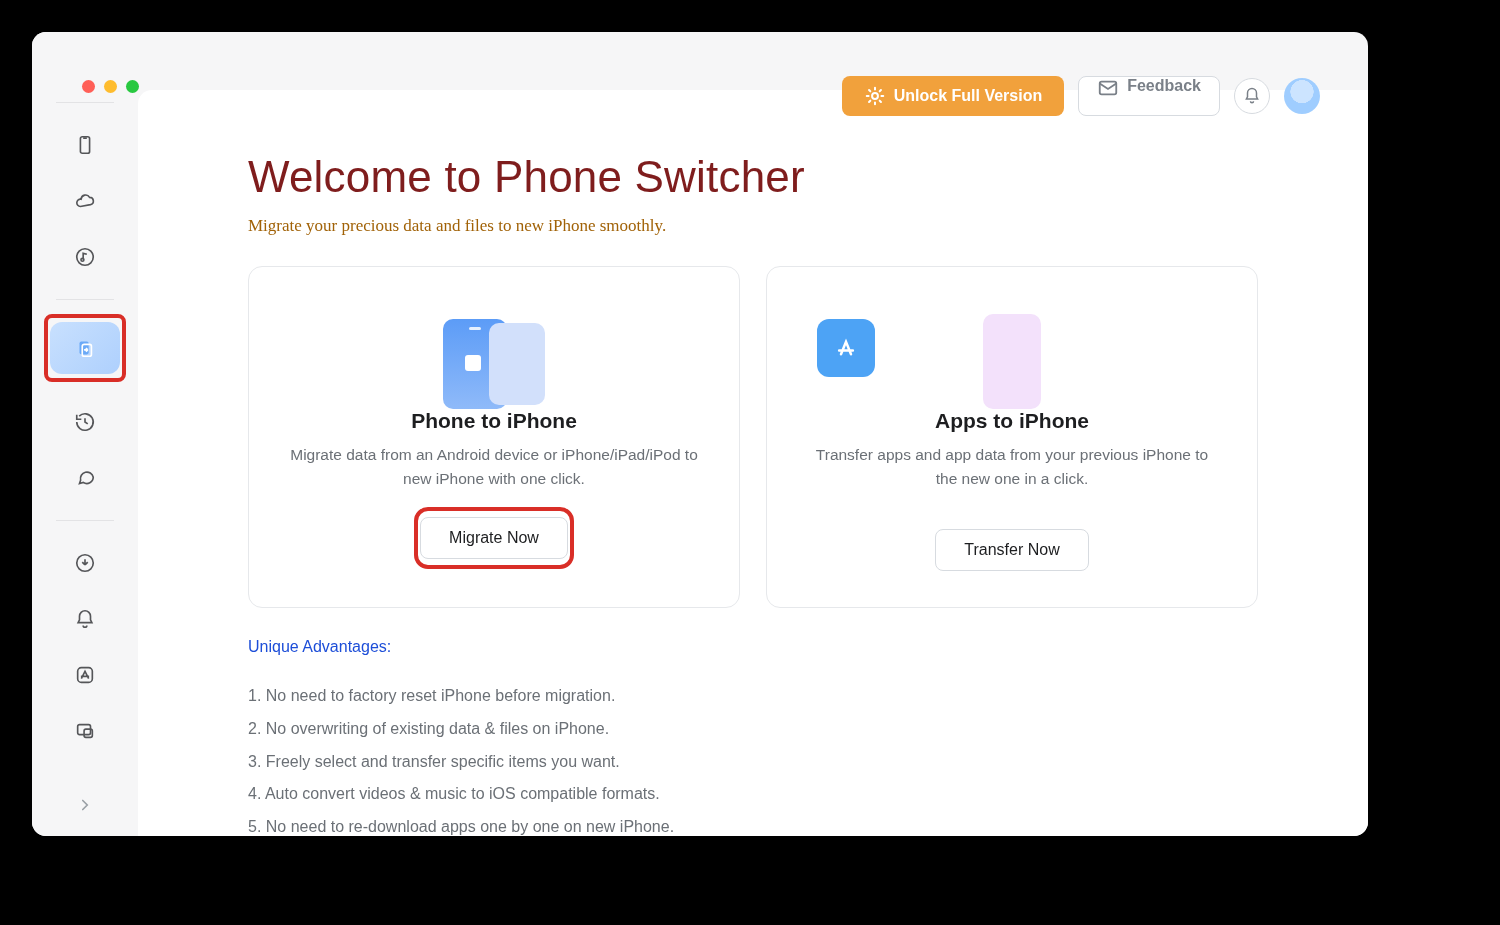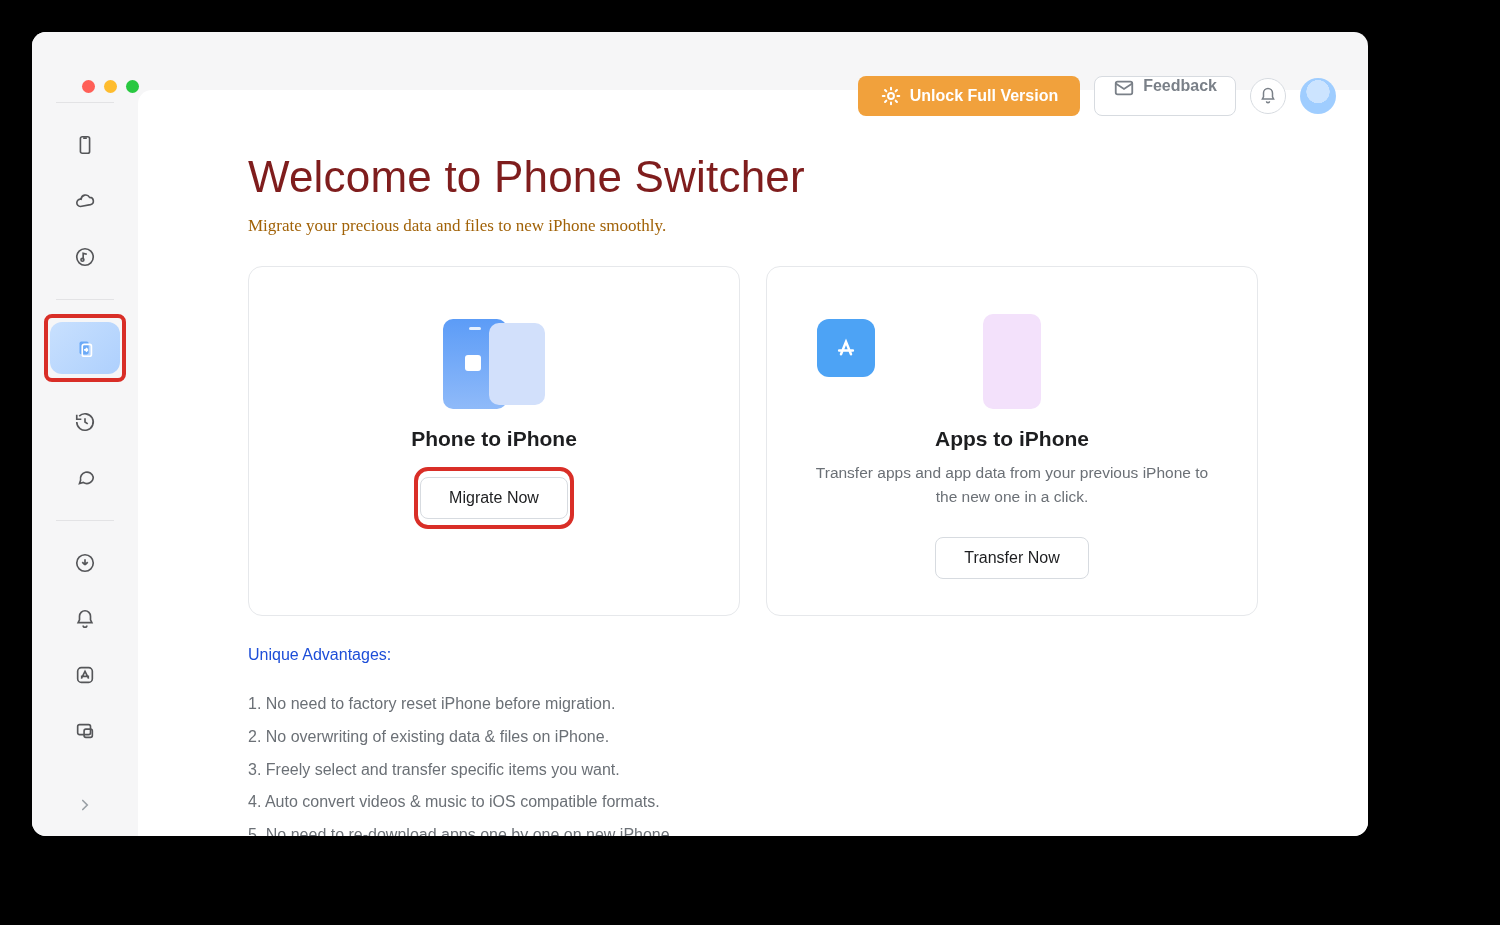--- a/index.html
+++ b/index.html
@@ -11,34 +11,34 @@
   .sidebar { width:106px; background:#f6f6f7; display:flex; flex-direction:column; align-items:center; padding-top:56px; }
   .side-sep{ width:58px; height:1px; background:#e3e3e5; margin:14px 0; }
   .side-item{ width:70px; height:52px; border-radius:12px; display:flex; align-items:center; justify-content:center; margin:2px 0; cursor:pointer; }
   .side-item svg{ stroke:#555659; }
   .side-item.active{ background:linear-gradient(135deg,#c8e0fe,#aed0fd); }
   .side-item.active svg{ stroke:#fff; }
   .side-hi{ border:4px solid #d92e27; border-radius:8px; padding:2px; }
   .sidebar-spacer{height:12px;}
   .chevron-footer{ margin-top:auto; margin-bottom:18px; color:#9aa0a6; cursor:pointer;}
   .main { flex:1; background:#fff; border-top-left-radius:14px; border-bottom-left-radius:0; margin:58px 0 0 0; border-radius:14px 0 0 0; padding:0;}
-  .topbar{ position:absolute; right:32px; top:44px; display:flex; align-items:center; gap:14px; z-index:4;}
+  .topbar{ position:absolute; right:48px; top:44px; display:flex; align-items:center; gap:14px; z-index:4;}
   .btn-orange{ background:#f1a13c; color:#fff; font-weight:600; font-size:16px; border:none; border-radius:8px; height:40px; padding:0 22px; display:flex; align-items:center; gap:8px; cursor:pointer;}
   .btn-light{ background:#fff; border:1.5px solid #d7dbe0; color:#7a8088; font-weight:600; font-size:16px; border-radius:8px; height:40px; padding:0 18px; display:flex; align-items:flex-start; gap:8px; cursor:pointer;}
   .icon-circle{ width:36px;height:36px;border:1.5px solid #d7dbe0;border-radius:50%;display:flex;align-items:center;justify-content:center;cursor:pointer; background:#fff;}
   .avatar{ width:36px;height:36px;border-radius:50%;background:radial-gradient(circle at 50% 38%, #cce4ff 40%, #9fcdff 41%);}
   .content{ padding:62px 110px 40px 110px; }
   h1{ font-size:44px; font-weight:400; color:#7f1d1d; letter-spacing:.2px; }
   .subtitle{ margin-top:14px; font-size:17px; color:#a16207;font-family:Liberation Serif, serif; }
   .cards{ display:flex; gap:26px; margin-top:30px; }
   .card{ flex:1; border:1.5px solid #e6e8eb; border-radius:14px; padding:32px 28px 36px; text-align:center; }
   .card-illustration{ height:110px; display:flex; justify-content:center; align-items:flex-end; }
-  .card h3{ font-size:21px; font-weight:600; color:#1d1e20; margin-top:18px;}
+  .card h3{ font-size:21px; font-weight:600; color:#1d1e20; }
   .card p{ font-size:15.5px; color:#6b7076; margin-top:10px; line-height:1.55; padding:0 10px;}
-  .card-btn{ margin-top:28px; display:inline-flex; align-items:center; justify-content:center; height:42px; padding:0 28px; border:1.5px solid #d7dbe0; border-radius:8px; background:#fff; font-size:16px; color:#1d1e20; cursor:pointer; }
+  .card-btn{ margin-top:38px; display:inline-flex; align-items:center; justify-content:center; height:42px; padding:0 28px; border:1.5px solid #d7dbe0; border-radius:8px; background:#fff; font-size:16px; color:#1d1e20; cursor:pointer; }
   .hi-wrap{ display:inline-block; border:4px solid #d92e27; border-radius:14px; padding:6px 2px; margin-top:16px;}
   .hi-wrap .card-btn{margin-top:0;}
   .adv{ margin-top:30px; }
   .adv-title{ font-size:16px; color:#1d4ed8; margin-bottom:24px;}
   .adv-list{ list-style:none; }
   .adv-list li{ font-size:16px; color:#6b7076; line-height:2.05;}
   
   .phone-front{ width:64px;height:90px;border-radius:10px;background:linear-gradient(180deg,#5c9cf7,#8fbaf9);position:relative;}
   .phone-front::before{content:"";position:absolute;left:26px;top:8px;width:12px;height:3px;border-radius:2px;background:rgba(255,255,255,.85);}
   .phone-front .sq{position:absolute;left:22px;top:36px;width:16px;height:16px;background:#fff;border-radius:3px;}
@@ -178,20 +178,21 @@
       <div class="cards">
 
         <div class="card">
           <div class="card-illustration ill1">
             <div class="phone-front">
                 <div class="sq"></div>
               </div>
             <div class="phone-back"></div>
           </div>
           <h3>Phone to iPhone</h3>
+          <p>Migrate data from an Android device or iPhone/iPad/iPod to new iPhone with one click.</p>
           <div class="hi-wrap">
             <button class="card-btn">Migrate Now</button>
           </div>
         </div>
 
         <div class="card">
           <div class="card-illustration ill2">
             <div class="phone-ghost"></div>
             <div class="app-tile">
               <svg width="30" height="30" viewBox="0 0 24 24" fill="none" stroke-width="2" stroke-linecap="round">

